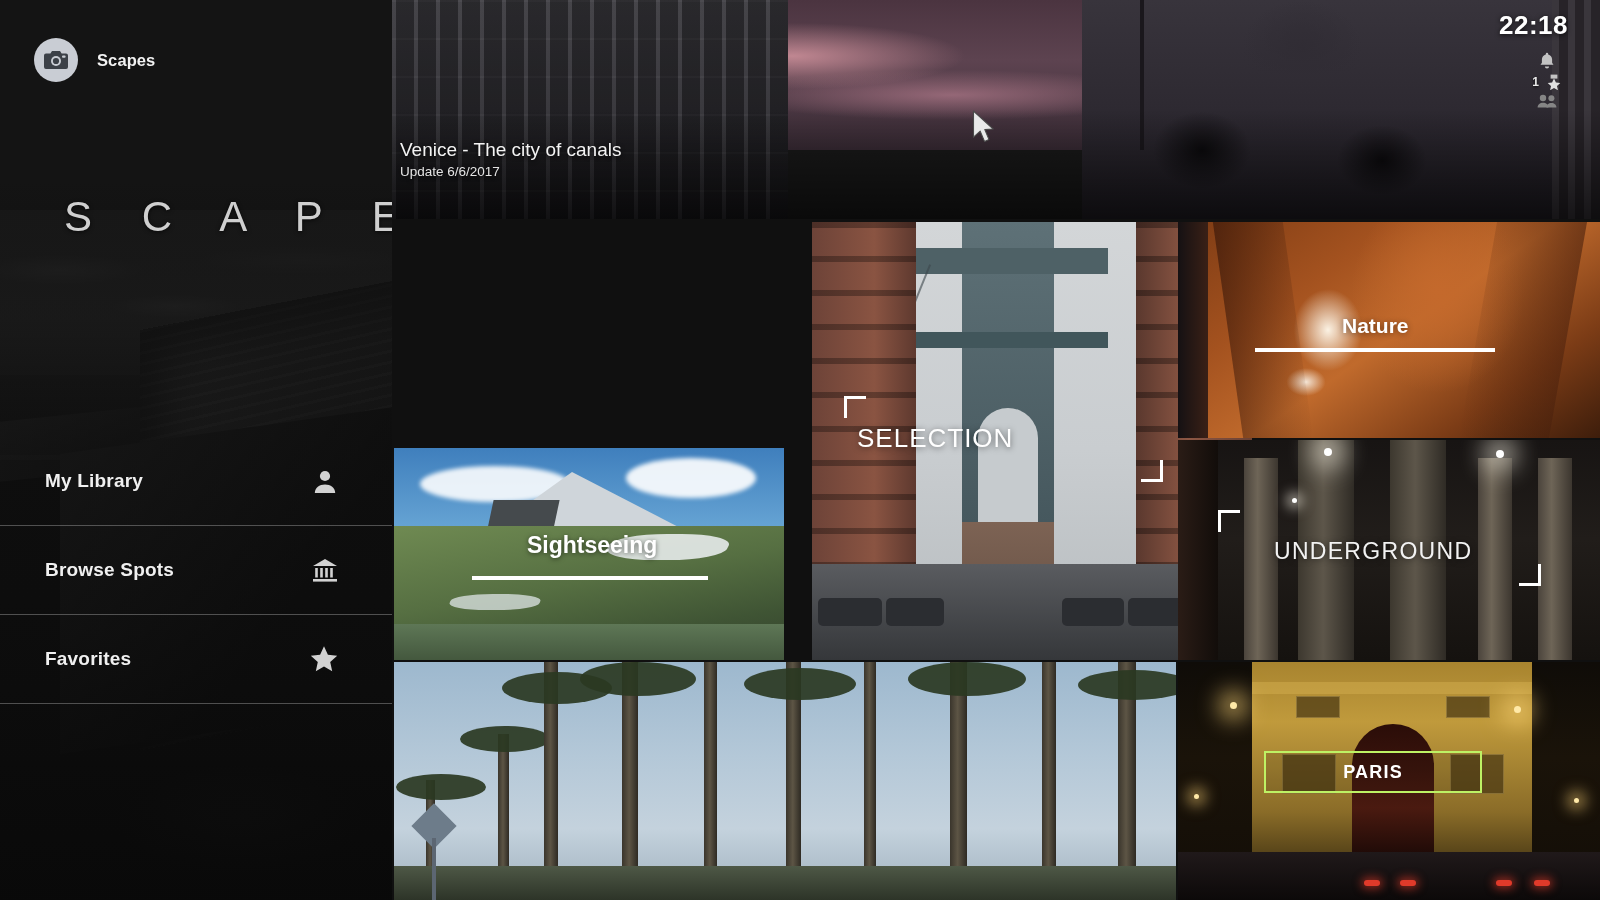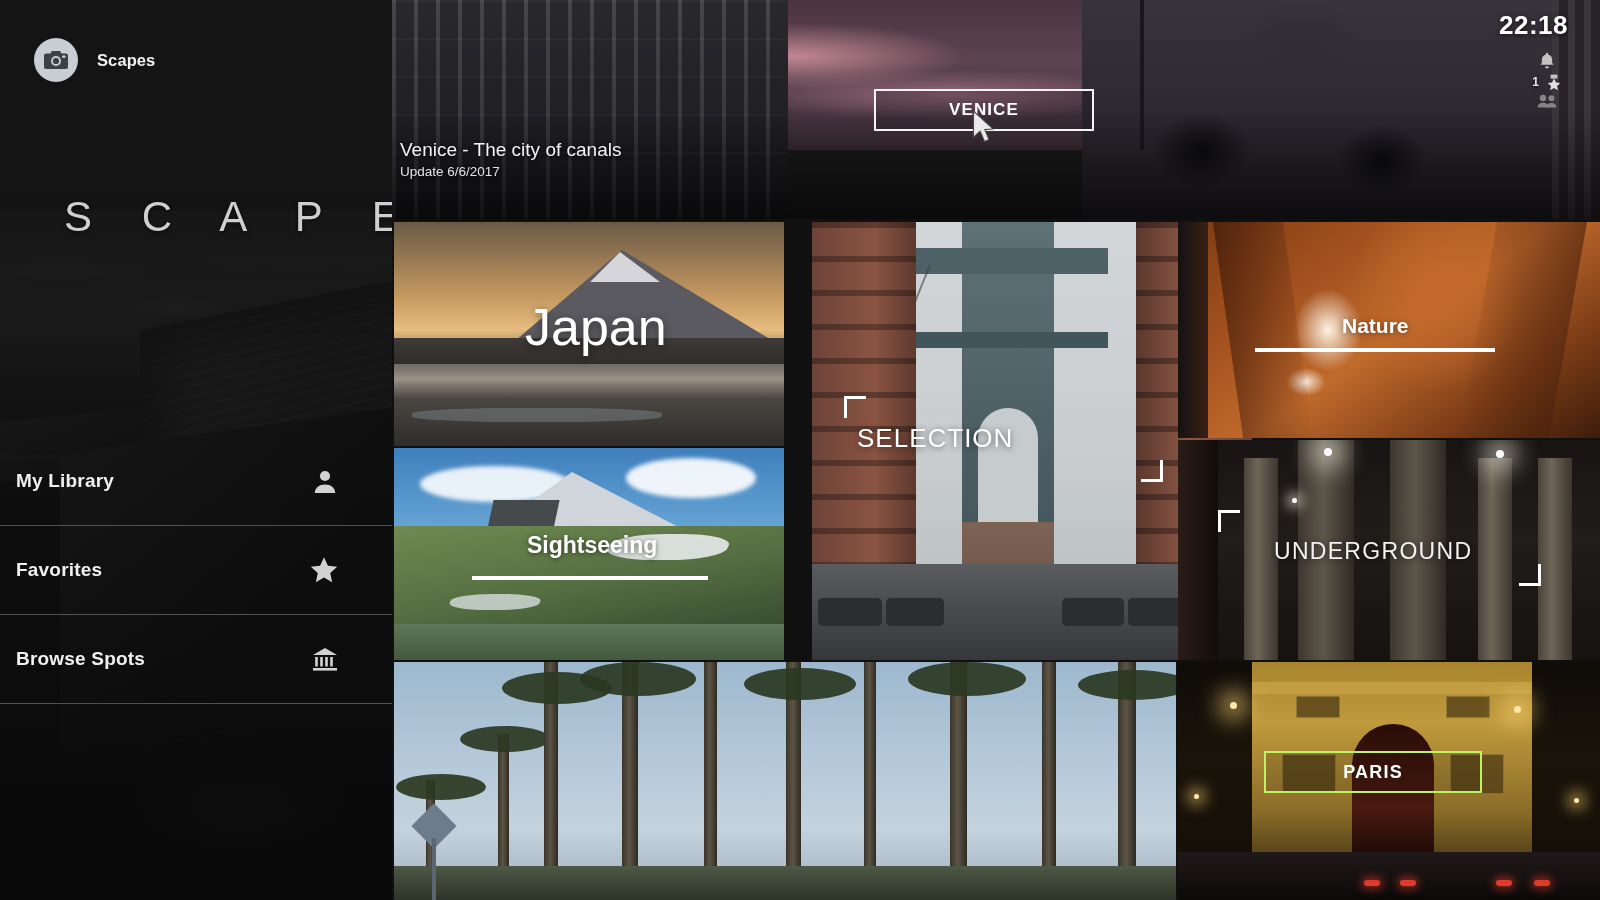--- a/index.html
+++ b/index.html
@@ -76,21 +76,21 @@
   }
 
   
   #sb-nav { position:absolute; left:0; top:437px; width:392px; }
   .nav-item {
     position:relative; height:89px; width:392px;
     display:flex; align-items:center;
     border-bottom:1px solid rgba(235,235,235,.30);
     cursor:pointer;
   }
-  .nav-label { font-size:19px; font-weight:bold; color:#f0f0f0; margin-left:16px; letter-spacing:.2px; }
+  .nav-label { font-size:19px; font-weight:bold; color:#f0f0f0; margin-left:45px; letter-spacing:.2px; }
   .nav-ico { position:absolute; right:54px; top:50%; transform:translateY(-50%); display:flex; }
   .nav-ico svg { display:block; }
 
   .sb-about {
     position:absolute; left:0; top:790px; width:392px; height:78px;
     display:flex; align-items:center;
     border-bottom:1px solid rgba(225,225,225,.26);
     cursor:pointer;
   }
   .sb-about .nav-label { font-weight:normal; font-size:18px; color:#e3e3e3; }
@@ -327,46 +327,46 @@
       <div class="wordmark">S C A P E S</div>
 
       <nav id="sb-nav">
 
         <div class="nav-item">
           <div class="nav-label">My Library</div>
           <div class="nav-ico">
             <svg width="26" height="26" viewBox="0 0 26 26" aria-hidden="true">
               <circle cx="13" cy="8" r="5.1" fill="#d2d2d2"></circle>
               <path d="M2.8 25c0-5.2 4.6-8.6 10.2-8.6S23.2 19.8 23.2 25z" fill="#d2d2d2"></path>
-            </svg>
-          </div>
-        </div>
-
-        <div class="nav-item">
-          <div class="nav-label">Favorites</div>
-          <div class="nav-ico">
-            <svg width="28" height="27" viewBox="0 0 28 27" aria-hidden="true">
-              <path d="M14 0.8l3.9 8.5 9.3 1-7 6.3 2 9.2L14 21.1 5.8 25.8l2-9.2-7-6.3 9.3-1z" fill="#d2d2d2"></path>
             </svg>
           </div>
         </div>
 
         <div class="nav-item">
           <div class="nav-label">Browse Spots</div>
           <div class="nav-ico">
             <svg width="26" height="24" viewBox="0 0 26 24" aria-hidden="true">
               <path d="M13 1L25 8H1z" fill="#d2d2d2"></path>
               <rect x="3.2" y="10" width="2.6" height="9.5" fill="#d2d2d2"></rect>
               <rect x="8.2" y="10" width="2.6" height="9.5" fill="#d2d2d2"></rect>
               <rect x="13.2" y="10" width="2.6" height="9.5" fill="#d2d2d2"></rect>
               <rect x="18.2" y="10" width="2.6" height="9.5" fill="#d2d2d2"></rect>
               <rect x="1" y="21" width="24" height="2.6" fill="#d2d2d2"></rect>
             </svg>
           </div>
         </div>
+
+        <div class="nav-item">
+          <div class="nav-label">Favorites</div>
+          <div class="nav-ico">
+            <svg width="28" height="27" viewBox="0 0 28 27" aria-hidden="true">
+              <path d="M14 0.8l3.9 8.5 9.3 1-7 6.3 2 9.2L14 21.1 5.8 25.8l2-9.2-7-6.3 9.3-1z" fill="#d2d2d2"></path>
+            </svg>
+          </div>
+        </div>
       </nav>
 
 
     </div>
   </aside>
 
   <main id="main">
 
     <section class="tile" id="t-venice">
       <div class="ph">
@@ -374,36 +374,22 @@
         <div class="venice-bld-l"></div>
         <div class="venice-bas"></div>
         <div class="venice-bld-r"></div>
         <div class="venice-mast"></div>
         <div class="venice-grad"></div>
       </div>
       <div class="lbl" id="venice-caption">
         <div class="c1">Venice - The city of canals</div>
         <div class="c2">Update 6/6/2017</div>
       </div>
-      <div id="venice-btn">
-        <span>VENICE</span>
-      </div>
-    </section>
-
-    <section class="tile" id="t-japan">
-      <div class="ph">
-        <div class="japan-sky"></div>
-        <div class="japan-mt"></div>
-        <div class="japan-snow"></div>
-        <div class="japan-ridge"></div>
-        <div class="japan-lake"></div>
-        <div class="japan-ice"></div>
-      </div>
-      <div class="lbl" id="japan-label">Japan</div>
-    </section>
+    </section>
+
 
     <section class="tile" id="t-sight">
       <div class="ph">
         <div class="sight-sky"></div>
         <div class="sight-cloud1"></div>
         <div class="sight-cloud2"></div>
         <div class="sight-peak"></div>
         <div class="sight-rock"></div>
         <div class="sight-green"></div>
         <div class="sight-snow1"></div>

